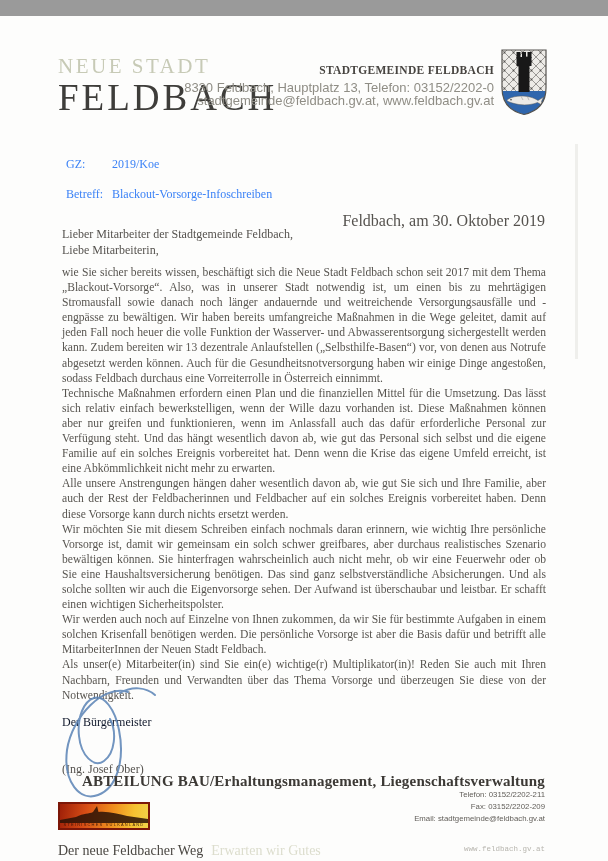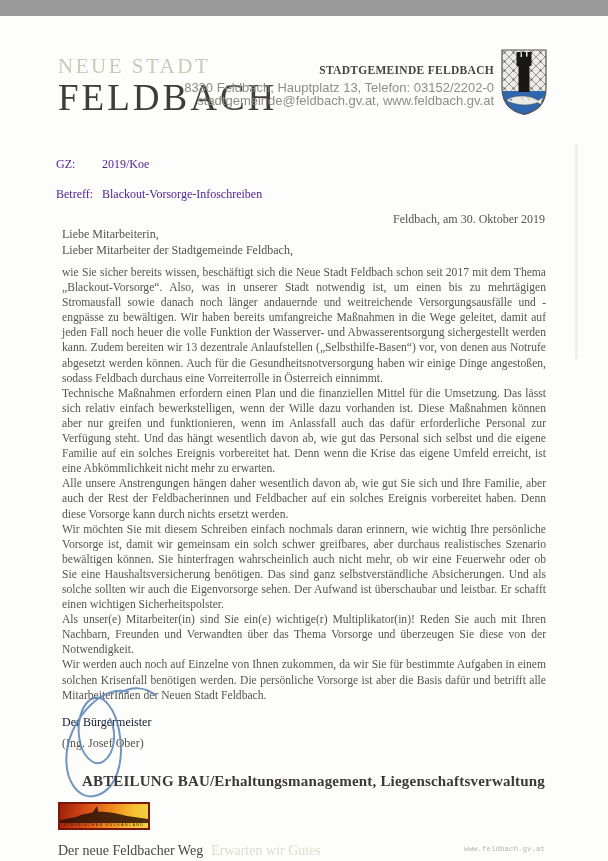--- a/index.html
+++ b/index.html
@@ -28,41 +28,41 @@
   .org-name{
     font-size:11.5px;font-weight:bold;color:#474440;letter-spacing:.3px;
   }
   .org-addr{
     margin-top:5px;
     font-family:"Liberation Sans",sans-serif;
     font-size:13px;color:#8f8d85;line-height:13px;
   }
   .crest{position:absolute;left:500px;top:32px;width:48px;height:70px;}
   
-  .ref-row{position:absolute;left:56px;font-size:12px;color:#4c1d95;}
+  .ref-row{position:absolute;left:66px;font-size:12px;color:#3b82f6;}
   .ref-row .lbl{display:inline-block;width:43px;}
   .gz-row{top:141px;}
   .subject-row{top:171px;}
   .dateline{
     position:absolute;left:62px;top:196px;width:483px;
-    text-align:right;font-size:12px;color:#55524e;
+    text-align:right;font-size:16px;color:#55524e;
   }
   .salutation{
     position:absolute;left:62px;top:211px;
     font-size:12px;line-height:15.5px;color:#55524e;
   }
   
   .letter-body{
     position:absolute;left:62px;top:249px;width:484px;
     font-size:11.6px;line-height:15.1px;text-align:justify;color:#57544f;
   }
   .letter-body p{margin:0;font-family:Liberation Serif, serif;}
   
   .closing-role{position:absolute;left:62px;top:699px;font-size:12px;color:#0f172a;}
-  .closing-name{position:absolute;left:62px;top:720px;font-size:12px;color:#55524e;}
+  .closing-name{position:absolute;left:62px;top:746px;font-size:12px;color:#55524e;}
   .signature{position:absolute;left:54px;top:666px;width:112px;height:126px;pointer-events:none;}
   
   .region-logo{
     position:absolute;left:58px;top:786px;width:92px;height:28px;
     border:2px solid #7c1708;box-sizing:border-box;
     background:linear-gradient(100deg,#9e1f08 0%,#d84e16 30%,#f08c1e 58%,#f6c231 82%,#f2d24a 100%);
     overflow:hidden;
   }
   .region-logo svg{position:absolute;left:0;top:0;}
   .region-label{
@@ -153,31 +153,31 @@
     <span>2019/Koe</span>
   </div>
   <div class="ref-row subject-row">
     <span class="lbl">Betreff:</span>
     <span>Blackout-Vorsorge-Infoschreiben</span>
   </div>
 
   <div class="dateline">Feldbach, am 30. Oktober 2019</div>
 
   <div class="salutation">
+    <div>Lieber Mitarbeiter der Stadtgemeinde Feldbach,</div>
     <div>Liebe Mitarbeiterin,</div>
-    <div>Lieber Mitarbeiter der Stadtgemeinde Feldbach,</div>
   </div>
 
   <div class="letter-body">
     <p>wie Sie sicher bereits wissen, beschäftigt sich die Neue Stadt Feldbach schon seit 2017 mit dem Thema „Blackout-Vorsorge“. Also, was in unserer Stadt notwendig ist, um einen bis zu mehrtägigen Stromausfall sowie danach noch länger andauernde und weitreichende Versorgungsausfälle und -engpässe zu bewältigen. Wir haben bereits umfangreiche Maßnahmen in die Wege geleitet, damit auf jeden Fall noch heuer die volle Funktion der Wasserver- und Abwasserentsorgung sichergestellt werden kann. Zudem bereiten wir 13 dezentrale Anlaufstellen („Selbsthilfe-Basen“) vor, von denen aus Notrufe abgesetzt werden können. Auch für die Gesundheitsnotversorgung haben wir einige Dinge angestoßen, sodass Feldbach durchaus eine Vorreiterrolle in Österreich einnimmt.</p>
     <p>Technische Maßnahmen erfordern einen Plan und die finanziellen Mittel für die Umsetzung. Das lässt sich relativ einfach bewerkstelligen, wenn der Wille dazu vorhanden ist. Diese Maßnahmen können aber nur greifen und funktionieren, wenn im Anlassfall auch das dafür erforderliche Personal zur Verfügung steht. Und das hängt wesentlich davon ab, wie gut das Personal sich selbst und die eigene Familie auf ein solches Ereignis vorbereitet hat. Denn wenn die Krise das eigene Umfeld erreicht, ist eine Abkömmlichkeit nicht mehr zu erwarten.</p>
     <p>Alle unsere Anstrengungen hängen daher wesentlich davon ab, wie gut Sie sich und Ihre Familie, aber auch der Rest der Feldbacherinnen und Feldbacher auf ein solches Ereignis vorbereitet haben. Denn diese Vorsorge kann durch nichts ersetzt werden.</p>
     <p>Wir möchten Sie mit diesem Schreiben einfach nochmals daran erinnern, wie wichtig Ihre persönliche Vorsorge ist, damit wir gemeinsam ein solch schwer greifbares, aber durchaus realistisches Szenario bewältigen können. Sie hinterfragen wahrscheinlich auch nicht mehr, ob wir eine Feuerwehr oder ob Sie eine Haushaltsversicherung benötigen. Das sind ganz selbstverständliche Absicherungen. Und als solche sollten wir auch die Eigenvorsorge sehen. Der Aufwand ist überschaubar und leistbar. Er schafft einen wichtigen Sicherheitspolster.</p>
+    <p>Wir werden auch noch auf Einzelne von Ihnen zukommen, da wir Sie für bestimmte Aufgaben in einem solchen Krisenfall benötigen werden. Die persönliche Vorsorge ist aber die Basis dafür und betrifft alle MitarbeiterInnen der Neuen Stadt Feldbach.</p>
     <p>Als unser(e) Mitarbeiter(in) sind Sie ein(e) wichtige(r) Multiplikator(in)! Reden Sie auch mit Ihren Nachbarn, Freunden und Verwandten über das Thema Vorsorge und überzeugen Sie diese von der Notwendigkeit.</p>
-    <p>Wir werden auch noch auf Einzelne von Ihnen zukommen, da wir Sie für bestimmte Aufgaben in einem solchen Krisenfall benötigen werden. Die persönliche Vorsorge ist aber die Basis dafür und betrifft alle MitarbeiterInnen der Neuen Stadt Feldbach.</p>
   </div>
 
   <div class="closing-role">Der Bürgermeister</div>
   <div class="closing-name">(Ing. Josef Ober)</div>
 
   <svg class="signature" viewBox="0 0 112 126">
     <g fill="none" stroke="#5f87b8" stroke-width="2" stroke-linecap="round" opacity="0.88">
       <path d="M74,10 C50,2 18,34 13,68 C9,100 26,120 44,113 C63,106 71,78 65,48 C61,27 50,13 40,16"></path>
       <path d="M40,16 C30,19 23,35 25,54 C27,74 40,86 50,79 C61,71 63,50 56,37"></path>
       <path d="M66,11 C78,4 92,5 101,13"></path>
@@ -187,20 +187,23 @@
   <div class="region-logo">
     <svg width="88" height="24" viewBox="0 0 88 24">
       <path d="M0,16 L16,13 C24,9 29,10 33,8 L37,2 L38.5,8 C48,7 58,10 67,12 L88,15 L88,19 L0,19 Z" fill="#2a1206" opacity="0.85"></path>
     </svg>
     <div class="region-label">STEIRISCHES VULKANLAND</div>
   </div>
 
   <div class="dept-line">ABTEILUNG BAU/Erhaltungsmanagement, Liegenschaftsverwaltung</div>
 
   <div class="contact-block">
+    <div>Telefon: 03152/2202-211</div>
+    <div>Fax: 03152/2202-209</div>
+    <div>Email: stadtgemeinde@feldbach.gv.at</div>
   </div>
 
   <div class="website-line">www.feldbach.gv.at</div>
 
   <div class="slogan">
     <span>Der neue Feldbacher Weg</span><span class="slogan-faint">Erwarten wir Gutes</span>
   </div>
 
   <div class="scan-strip-right"></div>
   <div class="scan-shadow-bottom"></div>

